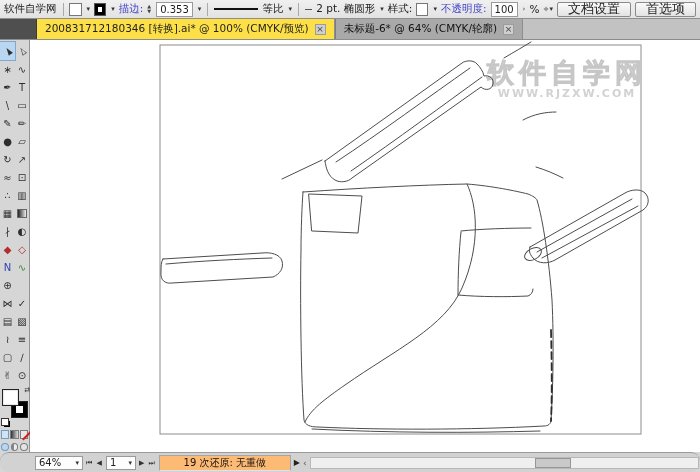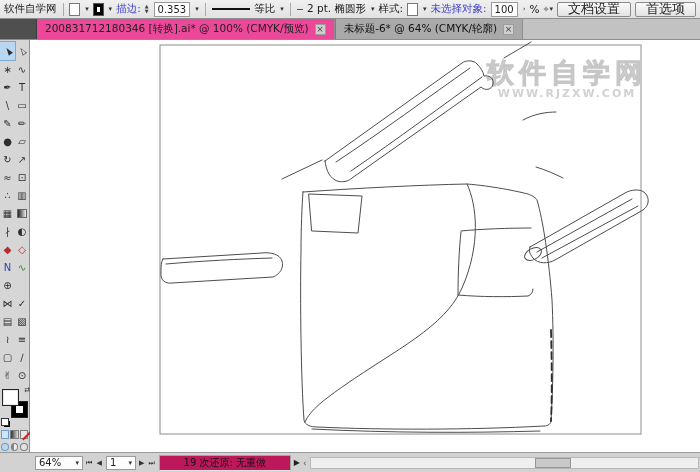--- a/index.html
+++ b/index.html
@@ -27,21 +27,21 @@
     border-radius:2px; height:15px; padding:0 10px; font-size:13px;
     display:inline-flex; align-items:center; color:#222; }
   .icon-combo { display:inline-flex; align-items:center; font-size:9px; color:#555; }
 
   
   #tab-bar { height:21px; background:#bdbdbd; display:flex; align-items:stretch;
     border-bottom:1px solid #8c8c8c; font-size:10.5px; }
   #tab-corner { width:37px; background:#4f4f4f; border-right:1px solid #3c3c3c; }
   .doc-tab { display:flex; align-items:center; gap:6px; padding:0 8px;
     border-right:1px solid #8e8e8e; color:#1f1f1f; }
-  .doc-tab.inactive { background:#ec4899; }
+  .doc-tab.inactive { background:#fde047; }
   .doc-tab.active { background:#a9a9a9; border-left:1px solid #7c7c7c; color:#111; }
   .tab-close { font-size:9px; color:#444; border:1px solid #9c9c9c; width:11px;
     height:11px; line-height:9px; text-align:center; background:#cfcfcf; }
   #tab-rest { flex:1; background:#c2c2c2; }
 
   
   #main { flex:1; display:flex; min-height:0; }
   #toolbar { width:30px; background:#d6d6d6; border-right:1px solid #939393;
     display:flex; flex-direction:column; padding-top:2px; }
   #toolbar-tools { display:grid; grid-template-columns:15px 14px; }
@@ -71,27 +71,27 @@
     background:#e4e4e4; }
   .smode.sel { background:#b9d7f0; border-color:#6f9cc4; }
   .smode.half { background:linear-gradient(90deg,#888 50%,#eee 50%); }
 
   #canvas { flex:1; position:relative; background:#ffffff; }
   #canvas svg { position:absolute; left:0; top:0; }
 
   
   #status-bar { height:20px; background:#d2d2d2; border-top:1px solid #9a9a9a;
     display:flex; align-items:center; font-size:10px; color:#222;
-    padding-left:35px; gap:3px; position:relative; }
+    padding-left:35px; gap:3px; position:relative;border-radius:9px; }
   #zoom-combo { width:48px; height:14px; background:#fdfdfd; border:1px solid #9a9a9a;
     display:flex; align-items:center; justify-content:space-between; padding:0 3px; }
   .nav-arrows { font-size:7px; color:#333; letter-spacing:1px; }
   #artboard-combo { width:30px; height:14px; background:#fdfdfd; border:1px solid #9a9a9a;
     display:flex; align-items:center; justify-content:space-between; padding:0 3px; }
-  #undo-box { width:132px; height:16px; background:#be185d;
+  #undo-box { width:132px; height:16px; background:#fdba74;
     border:1px solid #a5a5a5; border-bottom-color:#e2e2e2; display:flex;
     align-items:center; justify-content:center; font-size:10px; color:#111; }
   #status-flyout { font-size:8px; color:#222; }
   #hscroll-left { font-size:9px; color:#555; }
   #hscrollbar { flex:1; height:12px; background:#efefef; border:1px solid #b8b8b8;
     position:relative; margin-right:1px; }
   #hscroll-thumb { position:absolute; left:58%; top:0; width:36px; height:10px;
     background:#c9c9c9; border:1px solid #969696; }
 </style>
 </head>
@@ -119,21 +119,21 @@
     <span class="line-preview"></span>
     <span>等比</span>
     <span class="dd-arrow">▾</span>
     <span class="ob-sep"></span>
     <span class="dash-preview"></span>
     <span>2 pt. 椭圆形</span>
     <span class="dd-arrow">▾</span>
     <span>样式:</span>
     <span class="swatch"></span>
     <span class="dd-arrow">▾</span>
-    <span class="link">未选择对象:</span>
+    <span class="link">不透明度:</span>
     <span class="mini-box">
       <span>100</span>
     </span>
     <span class="dd-arrow">›</span>
     <span>%</span>
     <span class="icon-combo">⌖<span class="dd-arrow">▾</span></span>
     <button class="ob-btn">文档设置</button>
     <button class="ob-btn">首选项</button>
   </div>
 

